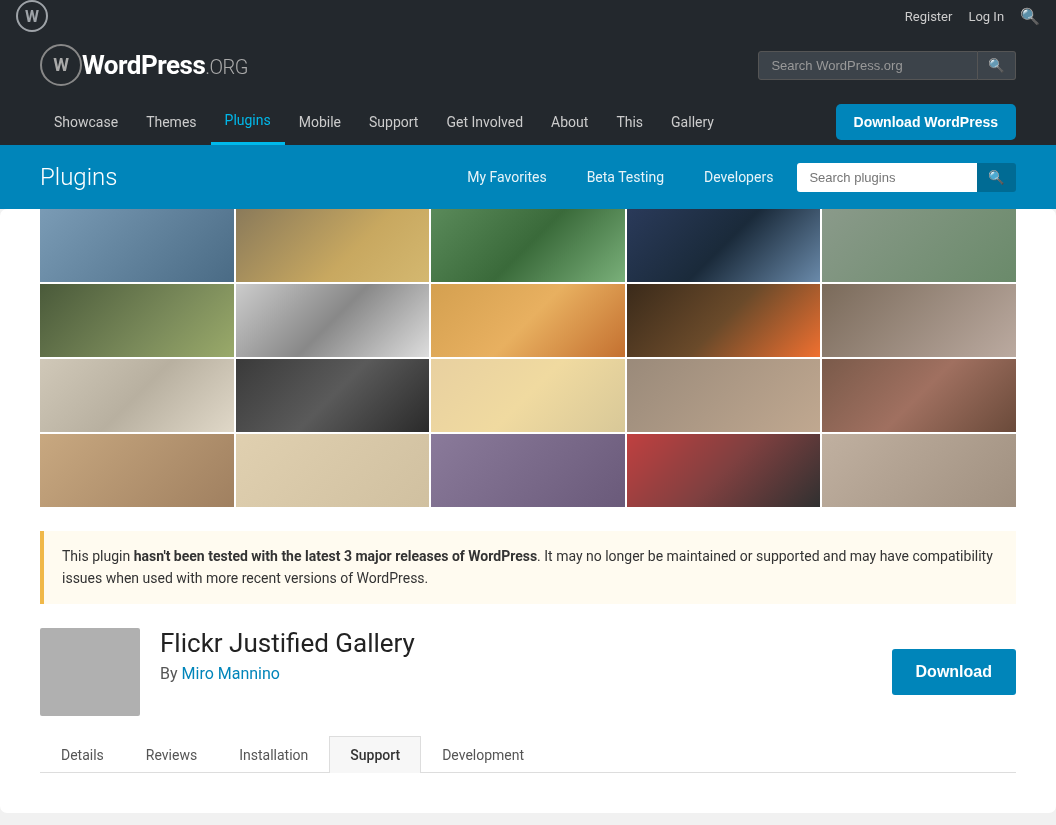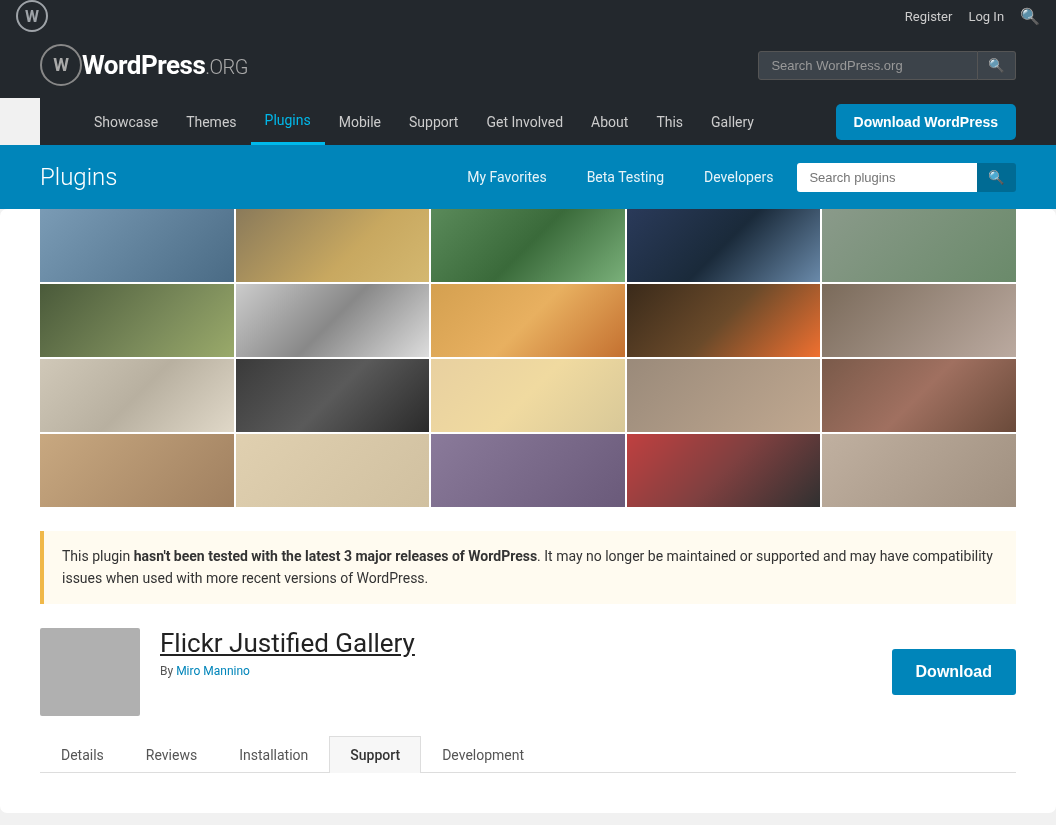--- a/index.html
+++ b/index.html
@@ -51,21 +51,20 @@
       border-radius: 0 3px 3px 0;
     }
 
     
     .main-nav {
       background: #23282d;
       padding: 0 40px;
       display: flex;
       align-items: center;
       justify-content: space-between;
-      margin-left: 40px;
     }
     .nav-links { display: flex; align-items: center; list-style: none; }
     .nav-links li a {
       color: #ccc;
       text-decoration: none;
       font-size: 14px;
       padding: 14px 14px;
       display: block;
     }
     .nav-links li a.active { color: #00b9eb; border-bottom: 3px solid #00b9eb; }
@@ -173,22 +172,22 @@
       margin: 20px 0;
     }
     .plugin-icon {
       width: 100px;
       height: 88px;
       background: #b0b0b0;
       flex-shrink: 0;
       border-radius: 2px;
     }
     .plugin-info { flex: 1; }
-    .plugin-name { font-size: 26px; font-weight: 400; color: #222; margin-bottom: 6px; text-decoration: underline; }
-    .plugin-by { font-size: 12px; color: #555; }
+    .plugin-name { font-size: 26px; font-weight: 400; color: #222; margin-bottom: 6px; }
+    .plugin-by { font-size: 16px; color: #555; }
     .plugin-by a { color: #0085ba; text-decoration: none; }
     .download-btn {
       background: #0085ba;
       color: #fff;
       border: none;
       padding: 14px 24px;
       font-size: 16px;
       font-weight: 600;
       border-radius: 3px;
       cursor: pointer;

